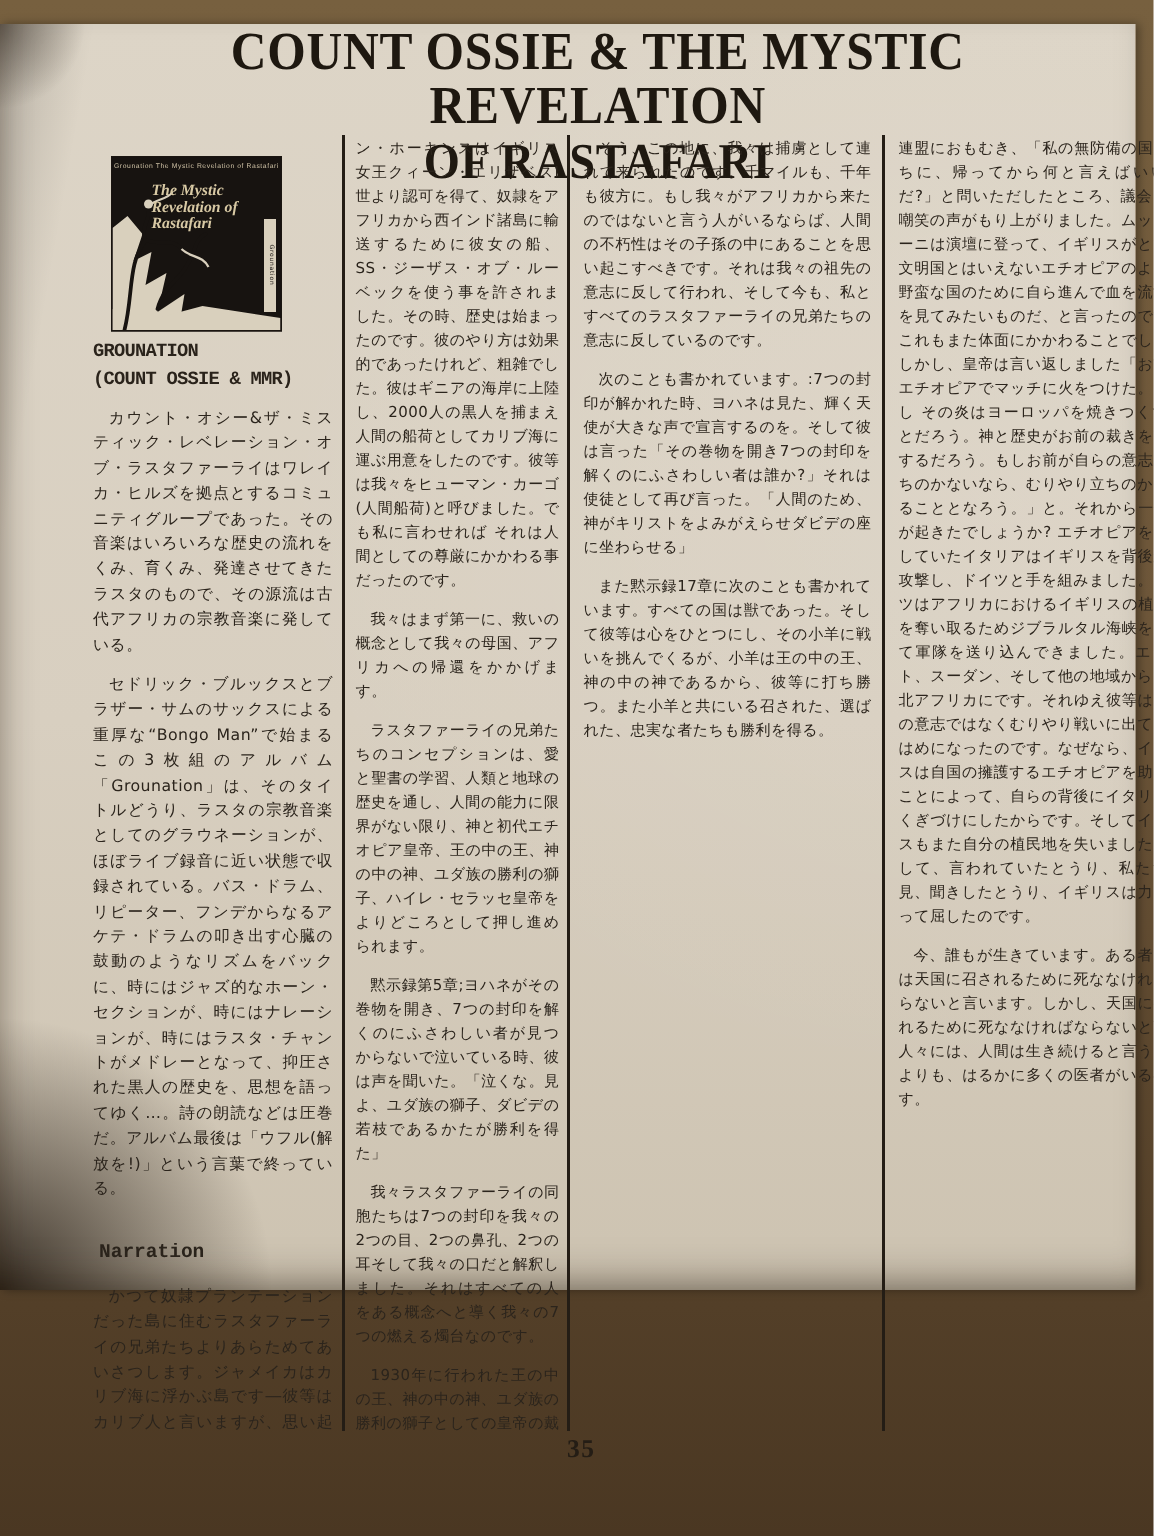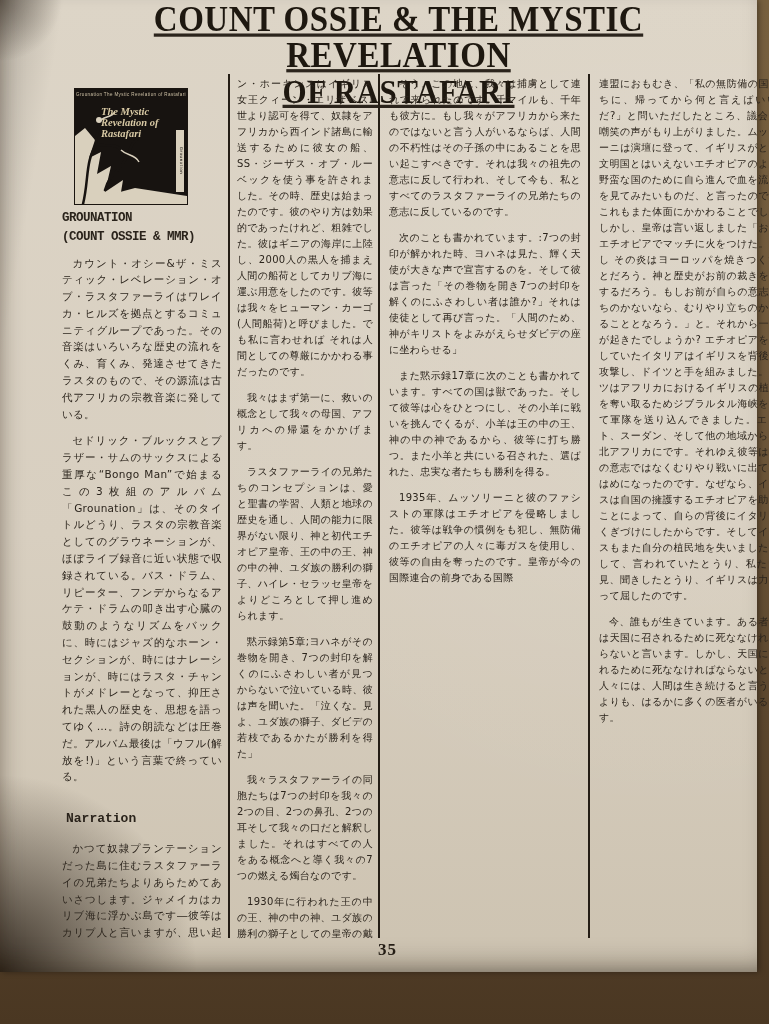--- a/index.html
+++ b/index.html
@@ -2,33 +2,32 @@
 <html><head>
 <meta charset="utf-8">
 <style>
   html,body{margin:0;padding:0;}
   body{
     width:769px;height:1024px;overflow:hidden;position:relative;
     background:linear-gradient(to bottom,#77603f 0%,#6e573a 40%,#4a3722 100%);
     font-family:"DejaVu Sans",sans-serif;
   }
   .page{
-    position:absolute;left:0;top:0;width:757px;height:972px;
+    position:absolute;left:0;top:16px;width:757px;height:844px;
     background:
       radial-gradient(circle at 0% 100%, rgba(22,13,5,.8), transparent 16%),
       radial-gradient(circle at 0% 0%, rgba(22,13,5,.45), transparent 5%),
       radial-gradient(ellipse at 88% 38%, rgba(255,255,255,.08), transparent 55%),
       linear-gradient(100deg, rgba(0,0,0,.16), transparent 7%),
       linear-gradient(to bottom,#ddd5c7 0%,#d8cfc0 55%,#cdc3b1 100%);
     box-shadow:
       inset 0 -20px 28px -18px rgba(30,18,6,.55),
       inset 16px 0 26px -18px rgba(30,18,6,.4),
       2px 0 6px rgba(0,0,0,.35);
     color:#2b241c;
-    text-decoration:underline;
   }
   .title{
     margin:0;padding:2px 0 0 40px;text-align:center;
     font-family:"Liberation Serif",serif;font-weight:bold;color:#1e1810;
     line-height:1.0;letter-spacing:.5px;
     transform:scaleY(1.08);transform-origin:top center;
   }
   .title .l1{font-size:33px;display:block;}
   .title .l2{font-size:31px;display:block;margin-top:1px;}
   .content{
@@ -129,21 +128,20 @@
       <p class="jp indent">我々ラスタファーライの同胞たちは7つの封印を我々の2つの目、2つの鼻孔、2つの耳そして我々の口だと解釈しました。それはすべての人をある概念へと導く我々の7つの燃える燭台なのです。</p>
       <p class="jp indent">1930年に行われた王の中の王、神の中の神、ユダ族の勝利の獅子としての皇帝の戴冠式は、ラスタファーライ・ムーブメントに光を与えました。なぜなら私たちは自らの運命</p>
     </div>
 
     <div class="vrule"></div>
 
     <div class="col col-b">
       <p class="jp indent">そう、この地に、我々は捕虜として連れて来られたのです。千マイルも、千年も彼方に。もし我々がアフリカから来たのではないと言う人がいるならば、人間の不朽性はその子孫の中にあることを思い起こすべきです。それは我々の祖先の意志に反して行われ、そして今も、私とすべてのラスタファーライの兄弟たちの意志に反しているのです。</p>
       <p class="jp indent">次のことも書かれています。:7つの封印が解かれた時、ヨハネは見た、輝く天使が大きな声で宣言するのを。そして彼は言った「その巻物を開き7つの封印を解くのにふさわしい者は誰か?」それは使徒として再び言った。「人間のため、神がキリストをよみがえらせダビデの座に坐わらせる」</p>
       <p class="jp indent">また黙示録17章に次のことも書かれています。すべての国は獣であった。そして彼等は心をひとつにし、その小羊に戦いを挑んでくるが、小羊は王の中の王、神の中の神であるから、彼等に打ち勝つ。また小羊と共にいる召された、選ばれた、忠実な者たちも勝利を得る。</p>
-      <p class="jp indent">1935年、ムッソリーニと彼のファシストの軍隊はエチオピアを侵略しました。彼等は戦争の慣例をも犯し、無防備のエチオピアの人々に毒ガスを使用し、彼等の自由を奪ったのです。皇帝が今の国際連合の前身である国際</p>
     </div>
 
     <div class="vrule"></div>
 
     <div class="col col-c">
       <p class="jp">連盟におもむき、「私の無防備の国民たちに、帰ってから何と言えばいいのだ?」と問いただしたところ、議会には嘲笑の声がもり上がりました。ムッソリーニは演壇に登って、イギリスがとても文明国とはいえないエチオピアのような野蛮な国のために自ら進んで血を流すのを見てみたいものだ、と言ったのです。これもまた体面にかかわることでした。しかし、皇帝は言い返しました「お前はエチオピアでマッチに火をつけた。しかし その炎はヨーロッパを焼きつくすことだろう。神と歴史がお前の裁きを記録するだろう。もしお前が自らの意志で立ちのかないなら、むりやり立ちのかさせることとなろう。」と。それから一体何が起きたでしょうか? エチオピアを占領していたイタリアはイギリスを背後から攻撃し、ドイツと手を組みました。ドイツはアフリカにおけるイギリスの植民地を奪い取るためジブラルタル海峡を通して軍隊を送り込んできました。エジプト、スーダン、そして他の地域からなる北アフリカにです。それゆえ彼等は自らの意志ではなくむりやり戦いに出ていくはめになったのです。なぜなら、イギリスは自国の擁護するエチオピアを助けることによって、自らの背後にイタリアをくぎづけにしたからです。そしてイギリスもまた自分の植民地を失いました。そして、言われていたとうり、私たちが見、聞きしたとうり、イギリスは力によって屈したのです。</p>
       <p class="jp indent">今、誰もが生きています。ある者は人は天国に召されるために死ななければならないと言います。しかし、天国に召されるために死ななければならないと言う人々には、人間は生き続けると言う人達よりも、はるかに多くの医者がいるのです。</p>
     </div>
 
   </div>

